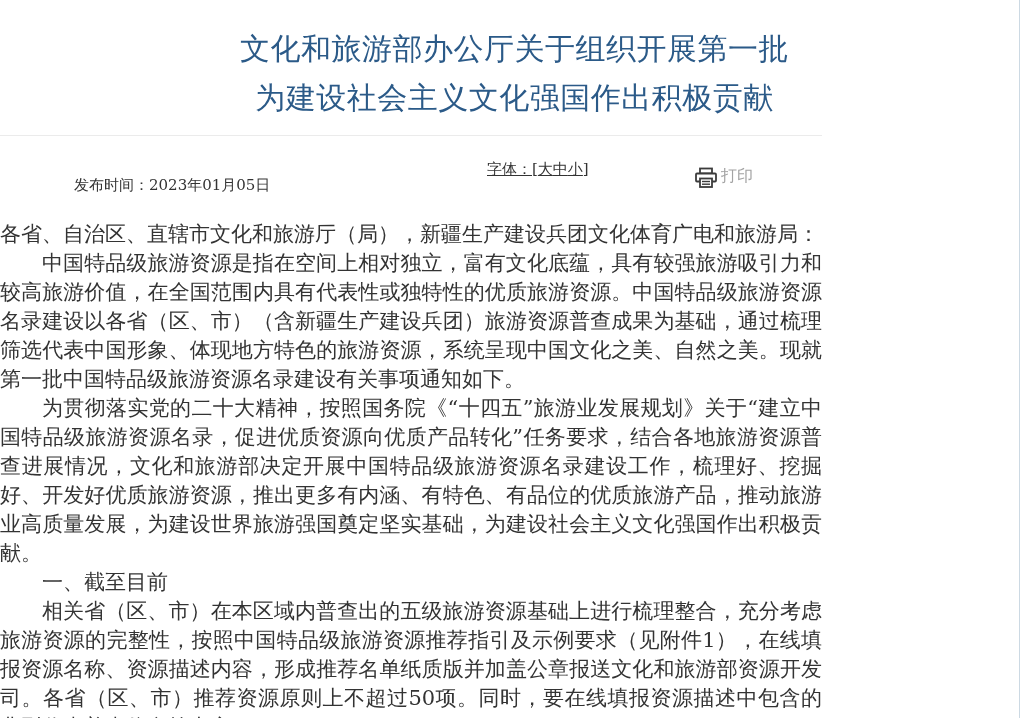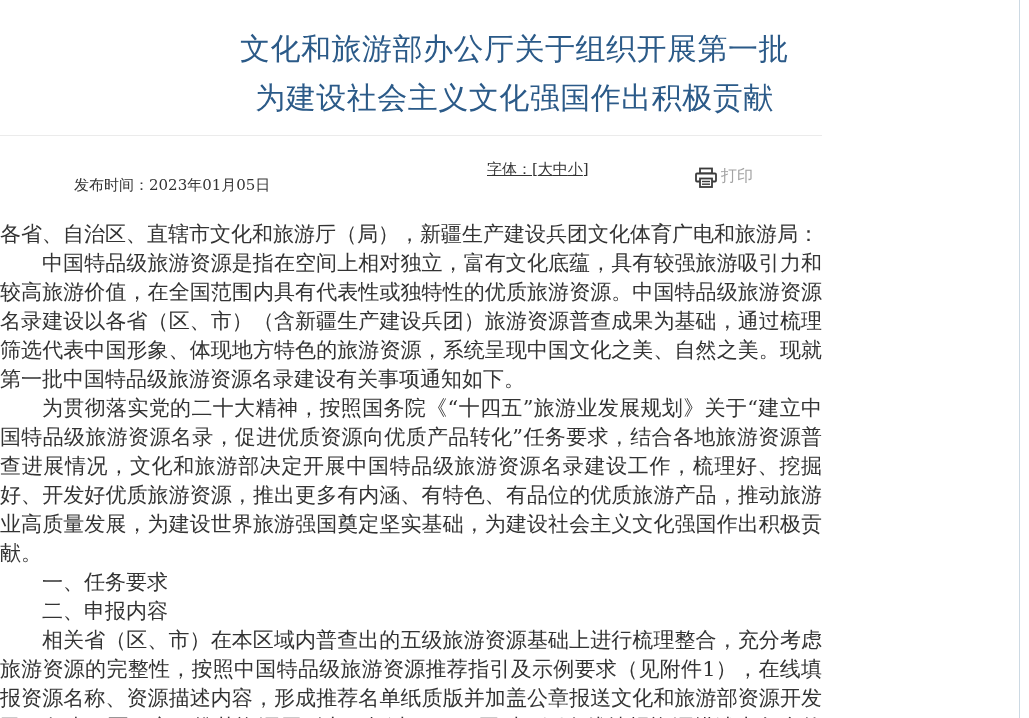--- a/index.html
+++ b/index.html
@@ -106,20 +106,19 @@
           </svg>
         </span>
         <span class="print-label">打印</span>
       </span>
     </div>
 
     <div class="article">
       <p>各省、自治区、直辖市文化和旅游厅（局），新疆生产建设兵团文化体育广电和旅游局：</p>
       <p class="indent">中国特品级旅游资源是指在空间上相对独立，富有文化底蕴，具有较强旅游吸引力和较高旅游价值，在全国范围内具有代表性或独特性的优质旅游资源。中国特品级旅游资源名录建设以各省（区、市）（含新疆生产建设兵团）旅游资源普查成果为基础，通过梳理筛选代表中国形象、体现地方特色的旅游资源，系统呈现中国文化之美、自然之美。现就第一批中国特品级旅游资源名录建设有关事项通知如下。</p>
       <p class="indent">为贯彻落实党的二十大精神，按照国务院《“十四五”旅游业发展规划》关于“建立中国特品级旅游资源名录，促进优质资源向优质产品转化”任务要求，结合各地旅游资源普查进展情况，文化和旅游部决定开展中国特品级旅游资源名录建设工作，梳理好、挖掘好、开发好优质旅游资源，推出更多有内涵、有特色、有品位的优质旅游产品，推动旅游业高质量发展，为建设世界旅游强国奠定坚实基础，为建设社会主义文化强国作出积极贡献。</p>
-      <p class="indent">一、任务要求</p>
-      <p class="indent">二、申报内容</p>
+      <p class="indent">一、截至目前</p>
       <p class="indent">相关省（区、市）在本区域内普查出的五级旅游资源基础上进行梳理整合，充分考虑旅游资源的完整性，按照中国特品级旅游资源推荐指引及示例要求（见附件1），在线填报资源名称、资源描述内容，形成推荐名单纸质版并加盖公章报送文化和旅游部资源开发司。各省（区、市）推荐资源原则上不超过50项。同时，要在线填报资源描述中包含的典型代表普查信息等内容。</p>
     </div>
   </div>
 
   <div class="right-edge-line"></div>
 </div>
 
 </body></html>

